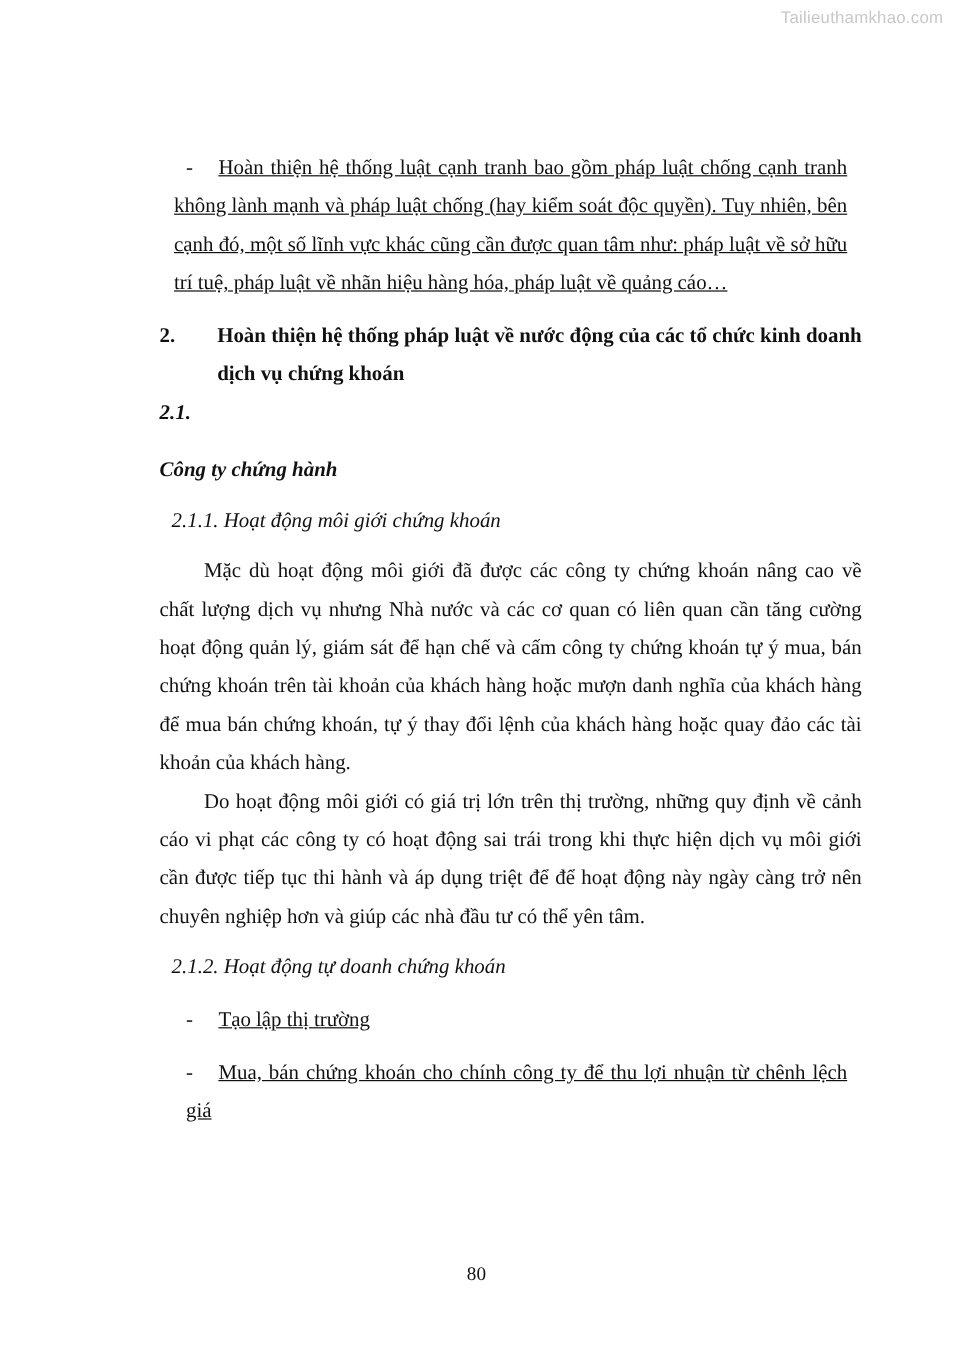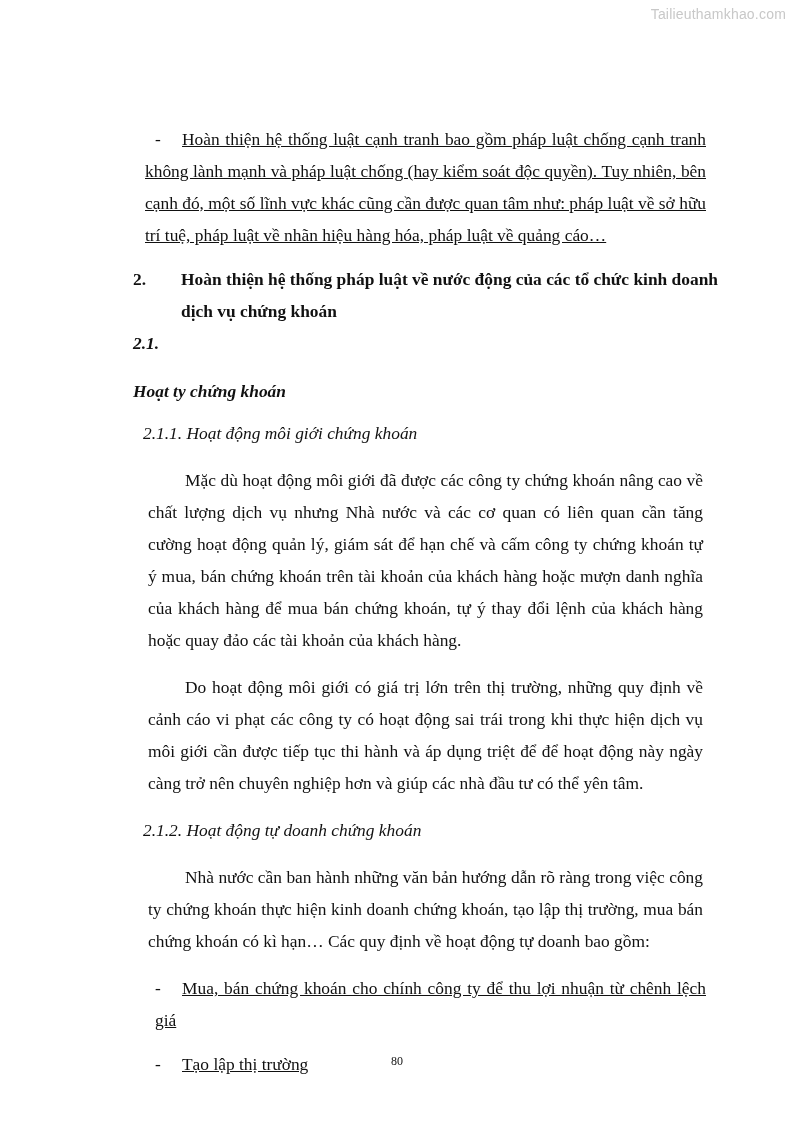--- a/index.html
+++ b/index.html
@@ -27,21 +27,21 @@
     }
     .page {
       position: absolute;
       left: 133px;
       top: 111px;
       width: 585px;
       font-size: 17.4px;
       line-height: 32px;
     }
     .para {
-      margin: 15px;
+      margin: 0;
       text-align: justify;
       text-align-last: left;
     }
     .indent {
       text-indent: 37px;
     }
     .dash-item {
       display: block;
       text-align: justify;
       text-align-last: left;
@@ -86,51 +86,50 @@
       font-style: italic;
       margin: 10px;
     }
     .page-number {
       position: absolute;
       top: 1054px;
       left: 0;
       width: 794px;
       text-align: center;
       font-family: "Liberation Serif", "DejaVu Serif", serif;
-      font-size: 12px;
+      font-size: 16px;
       color: #111111;
     }
   </style>
 </head>
 <body>
 
 <div class="watermark">Tailieuthamkhao.com</div>
 
 <div class="page">
 
   <p class="dash-item"><span class="dash">-</span><span>Hoàn thiện hệ thống luật cạnh tranh bao gồm pháp luật chống cạnh tranh không lành mạnh và pháp luật chống (hay kiểm soát độc quyền). Tuy nhiên, bên cạnh đó, một số lĩnh vực khác cũng cần được quan tâm như: pháp luật về sở hữu trí tuệ, pháp luật về nhãn hiệu hàng hóa, pháp luật về quảng cáo…</span></p>
 
   <div class="heading-row h2">
     <span class="num">2.</span>
     <span class="txt">Hoàn thiện hệ thống pháp luật về nước động của các tổ chức kinh doanh dịch vụ chứng khoán</span>
   </div>
 
   <div class="heading-row h3">
     <span class="num">2.1.</span>
-    <span class="txt">Hoạt ty chứng khoán</span>
+    <span class="txt">Công ty chứng hành</span>
   </div>
 
   <p class="h4">2.1.1. Hoạt động môi giới chứng khoán</p>
 
   <p class="para indent">Mặc dù hoạt động môi giới đã được các công ty chứng khoán nâng cao về chất lượng dịch vụ nhưng Nhà nước và các cơ quan có liên quan cần tăng cường hoạt động quản lý, giám sát để hạn chế và cấm công ty chứng khoán tự ý mua, bán chứng khoán trên tài khoản của khách hàng hoặc mượn danh nghĩa của khách hàng để mua bán chứng khoán, tự ý thay đổi lệnh của khách hàng hoặc quay đảo các tài khoản của khách hàng.</p>
   <p class="para indent">Do hoạt động môi giới có giá trị lớn trên thị trường, những quy định về cảnh cáo vi phạt các công ty có hoạt động sai trái trong khi thực hiện dịch vụ môi giới cần được tiếp tục thi hành và áp dụng triệt để để hoạt động này ngày càng trở nên chuyên nghiệp hơn và giúp các nhà đầu tư có thể yên tâm.</p>
 
   <p class="h4">2.1.2. Hoạt động tự doanh chứng khoán</p>
 
-  <p class="para indent">Nhà nước cần ban hành những văn bản hướng dẫn rõ ràng trong việc công ty chứng khoán thực hiện kinh doanh chứng khoán, tạo lập thị trường, mua bán chứng khoán có kì hạn… Các quy định về hoạt động tự doanh bao gồm:</p>
+
+  <p class="dash-item hanging-wrap"><span class="dash">-</span><span>Tạo lập thị trường</span></p>
 
   <p class="dash-item hanging-wrap"><span class="dash">-</span><span>Mua, bán chứng khoán cho chính công ty để thu lợi nhuận từ chênh lệch giá</span></p>
-
-  <p class="dash-item hanging-wrap"><span class="dash">-</span><span>Tạo lập thị trường</span></p>
 
 </div>
 
 <div class="page-number">80</div>
 
 </body></html>

